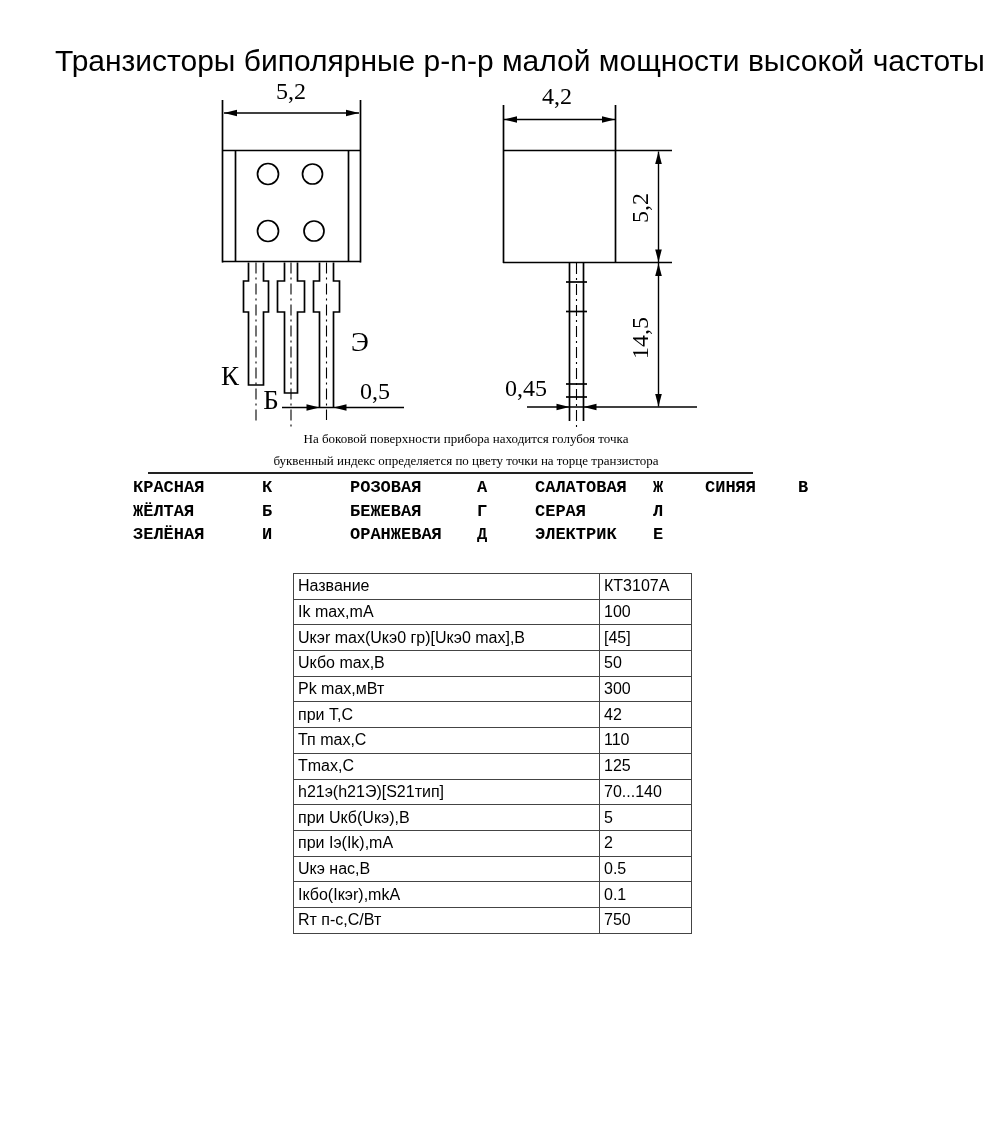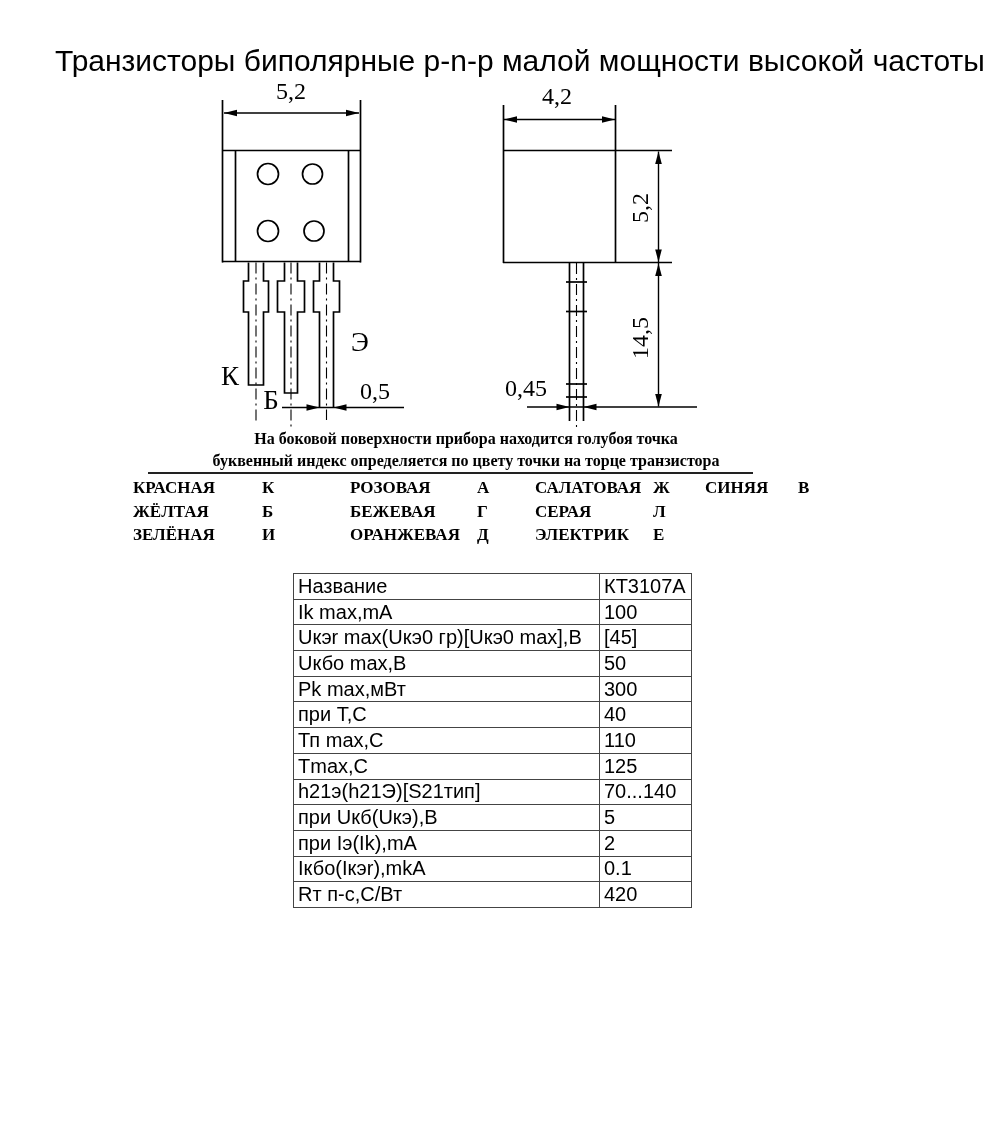--- a/index.html
+++ b/index.html
@@ -13,36 +13,36 @@
   #drawing{position:absolute;left:150px;top:78px;}
   .ln{stroke:#000;stroke-width:1.7;fill:none;}
   .dim{stroke:#000;stroke-width:1.4;fill:none;}
   .cl{stroke:#000;stroke-width:1.1;fill:none;stroke-dasharray:11 4 2 4;}
   .arr{fill:#000;stroke:none;}
   .dimtxt{font-family:"Liberation Serif",serif;font-size:24px;fill:#000;}
   .leadtxt{font-family:"Liberation Serif",serif;font-size:27px;fill:#000;}
 
   
   .note{position:absolute;left:150px;top:428px;width:632px;text-align:center;
-        font-family:"Liberation Serif",serif;font-weight:bold;font-size:16px;
+        font-family:"Liberation Serif",serif;font-weight:normal;font-size:13px;
         line-height:22px;}
   .rule{position:absolute;left:148px;top:472px;width:605px;height:2px;background:#222;}
 
   
   .cc-grid{position:absolute;left:133px;top:478px;display:grid;
            grid-template-columns:129px 88px 127px 58px 118px 52px 93px 40px;
            grid-auto-rows:23.5px;
-           font-family:Liberation Serif, serif;font-weight:bold;font-size:17px;}
+           font-family:Liberation Mono, monospace;font-weight:bold;font-size:17px;}
   .cc-cell{white-space:nowrap;}
 
   
   .params{position:absolute;left:293px;top:573px;border-collapse:collapse;
           table-layout:fixed;}
   .params td{border:1px solid #444;height:24.7px;padding:0 2px 0 4px;
-             font-size:20px;white-space:nowrap;overflow:hidden;vertical-align:middle;}
+             font-size:16px;white-space:nowrap;overflow:hidden;vertical-align:middle;}
   .params td.c1{width:299px;}
   .params td.c2{width:85px;}
 </style>
 </head>
 <body>
 
 <div id="page">
 
   <div class="title">Транзисторы биполярные p-n-p малой мощности высокой частоты</div>
 
@@ -192,21 +192,21 @@
         <tr>
           <td class="c1">Uкбо max,В</td>
           <td class="c2">50</td>
         </tr>
         <tr>
           <td class="c1">Pk max,мВт</td>
           <td class="c2">300</td>
         </tr>
         <tr>
           <td class="c1">при Т,С</td>
-          <td class="c2">40</td>
+          <td class="c2">42</td>
         </tr>
         <tr>
           <td class="c1">Тп max,С</td>
           <td class="c2">110</td>
         </tr>
         <tr>
           <td class="c1">Tmax,C</td>
           <td class="c2">125</td>
         </tr>
         <tr>
@@ -215,23 +215,27 @@
         </tr>
         <tr>
           <td class="c1">при Uкб(Uкэ),В</td>
           <td class="c2">5</td>
         </tr>
         <tr>
           <td class="c1">при Iэ(Ik),mA</td>
           <td class="c2">2</td>
         </tr>
         <tr>
+          <td class="c1">Uкэ нас,В</td>
+          <td class="c2">0.5</td>
+        </tr>
+        <tr>
           <td class="c1">Iкбо(Iкэr),mkA</td>
           <td class="c2">0.1</td>
         </tr>
         <tr>
           <td class="c1">Rт п-с,С/Вт</td>
-          <td class="c2">420</td>
+          <td class="c2">750</td>
         </tr>
       </tbody>
   </table>
 
 </div>
 
 </body></html>

